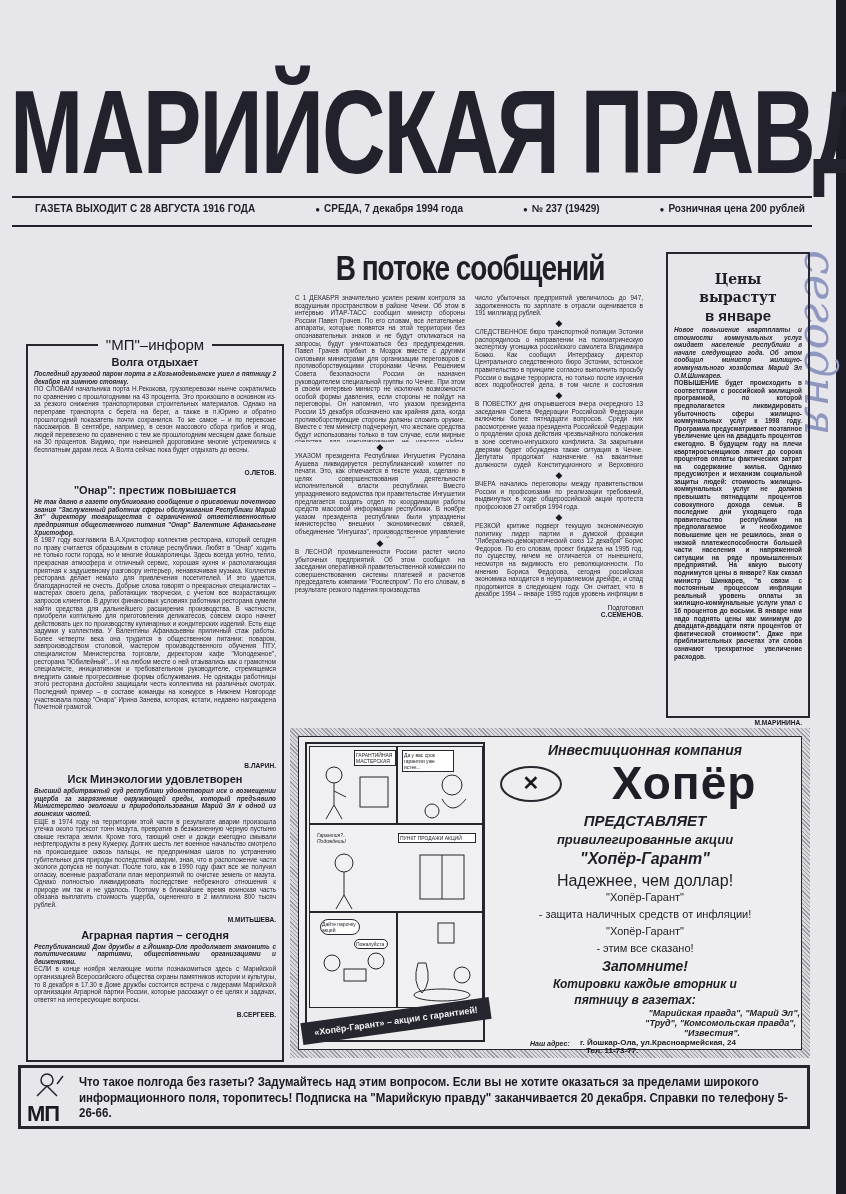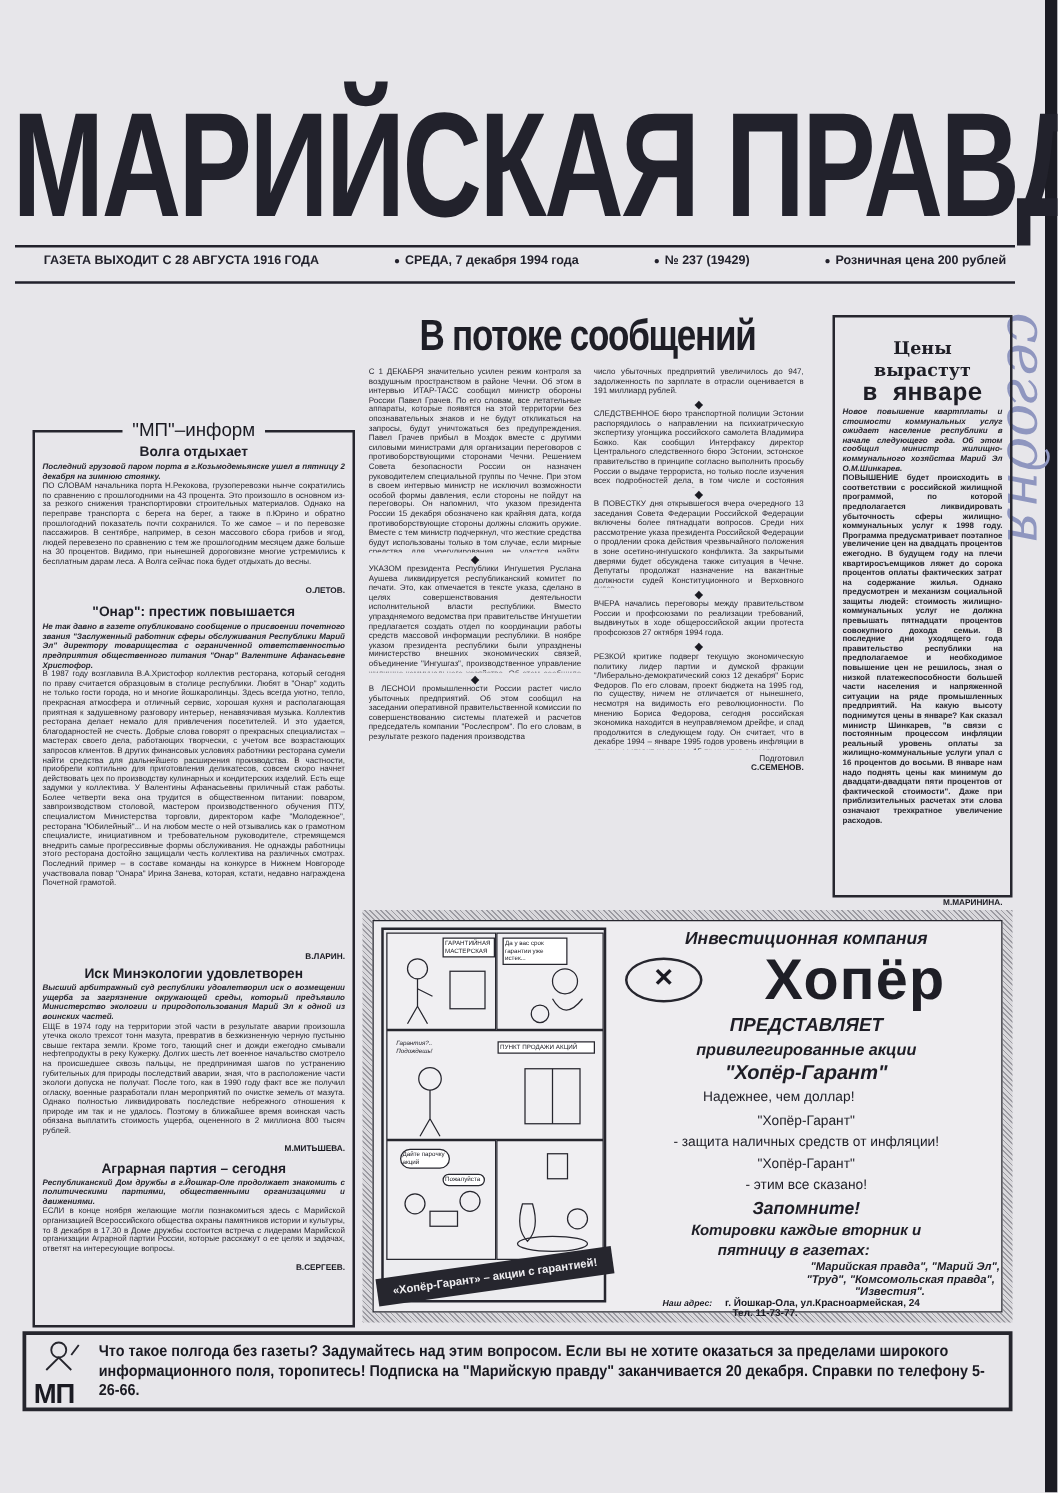--- a/index.html
+++ b/index.html
@@ -91,21 +91,21 @@
     <div class="small" style="height:32px;overflow:hidden;">ВЧЕРА начались переговоры между правительством России и профсоюзами по реализации требований, выдвинутых в ходе общероссийской акции протеста профсоюзов 27 октября 1994 года.</div>
     <div class="diamond">◆</div>
     <div class="small" style="height:78px;overflow:hidden;">РЕЗКОЙ критике подверг текущую экономическую политику лидер партии и думской фракции "Либерально-демократический союз 12 декабря" Борис Федоров. По его словам, проект бюджета на 1995 год, по существу, ничем не отличается от нынешнего, несмотря на видимость его революционности. По мнению Бориса Федорова, сегодня российская экономика находится в неуправляемом дрейфе, и спад продолжится в следующем году. Он считает, что в декабре 1994 – январе 1995 годов уровень инфляции в стране составит не менее 15 процентов в месяц.</div>
     <div style="text-align:right;font-size:6.6px;margin-top:4px;">Подготовил</div>
     <div class="sig">С.СЕМЕНОВ.</div>
   </div>
 
   <div class="box" style="left:666px;top:252px;width:144px;height:466px;">
     <div style="padding:16px 6px;">
       <div class="headline" style="font-family:'DejaVu Serif',serif;font-size:14px;line-height:18px;">Цены вырастут</div>
-      <div class="headline" style="font-family:Liberation Mono, monospace;font-size:20px;line-height:20px;">в январе</div>
+      <div class="headline" style="font-family:Liberation Sans, sans-serif;font-size:15px;line-height:20px;">в январе</div>
       <div class="small lead" style="font-size:6.4px;">Новое повышение квартплаты и стоимости коммунальных услуг ожидает население республики в начале следующего года. Об этом сообщил министр жилищно-коммунального хозяйства Марий Эл О.М.Шинкарев.</div>
       <div class="small" style="height:340px;overflow:hidden;font-weight:bold;">ПОВЫШЕНИЕ будет происходить в соответствии с российской жилищной программой, по которой предполагается ликвидировать убыточность сферы жилищно-коммунальных услуг к 1998 году. Программа предусматривает поэтапное увеличение цен на двадцать процентов ежегодно. В будущем году на плечи квартиросъемщиков ляжет до сорока процентов оплаты фактических затрат на содержание жилья. Однако предусмотрен и механизм социальной защиты людей: стоимость жилищно-коммунальных услуг не должна превышать пятнадцати процентов совокупного дохода семьи. В последние дни уходящего года правительство республики на предполагаемое и необходимое повышение цен не решилось, зная о низкой платежеспособности большей части населения и напряженной ситуации на ряде промышленных предприятий. На какую высоту поднимутся цены в январе? Как сказал министр Шинкарев, "в связи с постоянным процессом инфляции реальный уровень оплаты за жилищно-коммунальные услуги упал с 16 процентов до восьми. В январе нам надо поднять цены как минимум до двадцати-двадцати пяти процентов от фактической стоимости". Даже при приблизительных расчетах эти слова означают трехкратное увеличение расходов.</div>
       <div class="sig">М.МАРИНИНА.</div>
     </div>
   </div>
 
   <div class="hatch" style="left:290px;top:728px;width:520px;height:330px;"></div>
   <div style="position:absolute;left:298px;top:736px;width:504px;height:314px;background:#eeedf0;border:1.5px solid #26262e;box-sizing:border-box;"></div>
 
   <div class="cartoon" style="left:305px;top:742px;width:180px;height:300px;">
@@ -154,21 +154,21 @@
     </div>
     <div style="position:absolute;left:-6px;top:266px;width:190px;height:22px;background:#26262e;color:#f0eff2;font-size:9px;line-height:22px;text-align:center;transform:rotate(-8deg);font-weight:bold;">«Хопёр-Гарант» – акции с гарантией!</div>
   </div>
 
   <div class="ad-text" style="left:490px;top:742px;width:310px;font-style:italic;font-weight:bold;font-size:14px;">Инвестиционная компания</div>
   <div style="position:absolute;left:500px;top:766px;width:62px;height:36px;border:2px solid #26262e;border-radius:50%;box-sizing:border-box;text-align:center;line-height:30px;font-size:20px;font-weight:bold;">✕</div>
   <div class="ad-text" style="left:564px;top:758px;width:240px;font-size:46px;font-weight:bold;line-height:50px;letter-spacing:1px;">Хопёр</div>
   <div class="ad-text" style="left:490px;top:812px;width:310px;font-style:italic;font-weight:bold;font-size:15px;">ПРЕДСТАВЛЯЕТ</div>
   <div class="ad-text" style="left:490px;top:832px;width:310px;font-style:italic;font-weight:bold;font-size:13px;">привилегированные акции</div>
   <div class="ad-text" style="left:490px;top:850px;width:310px;font-style:italic;font-weight:bold;font-size:16px;">"Хопёр-Гарант"</div>
-  <div class="ad-text" style="left:468px;top:872px;width:310px;font-size:11px;">Надежнее, чем доллар!</div>
+  <div class="ad-text" style="left:490px;top:872px;width:310px;font-size:16px;">Надежнее, чем доллар!</div>
   <div class="ad-text" style="left:490px;top:891px;width:310px;font-size:11px;">"Хопёр-Гарант"</div>
   <div class="ad-text" style="left:482px;top:908px;width:326px;font-size:11px;">- защита наличных средств от инфляции!</div>
   <div class="ad-text" style="left:490px;top:925px;width:310px;font-size:11px;">"Хопёр-Гарант"</div>
   <div class="ad-text" style="left:490px;top:942px;width:310px;font-size:11px;">- этим все сказано!</div>
   <div class="ad-text" style="left:490px;top:958px;width:310px;font-size:14px;font-weight:bold;font-style:italic;">Запомните!</div>
   <div class="ad-text" style="left:490px;top:977px;width:310px;font-size:12px;font-weight:bold;font-style:italic;">Котировки каждые вторник и</div>
   <div class="ad-text" style="left:490px;top:993px;width:290px;font-size:12px;font-weight:bold;font-style:italic;">пятницу в газетах:</div>
   <div class="ad-text" style="left:540px;top:1008px;width:260px;font-size:9px;font-weight:bold;font-style:italic;text-align:right;">"Марийская правда", "Марий Эл",</div>
   <div class="ad-text" style="left:540px;top:1018px;width:256px;font-size:9px;font-weight:bold;font-style:italic;text-align:right;">"Труд", "Комсомольская правда",</div>
   <div class="ad-text" style="left:540px;top:1028px;width:200px;font-size:9px;font-weight:bold;font-style:italic;text-align:right;">"Известия".</div>

